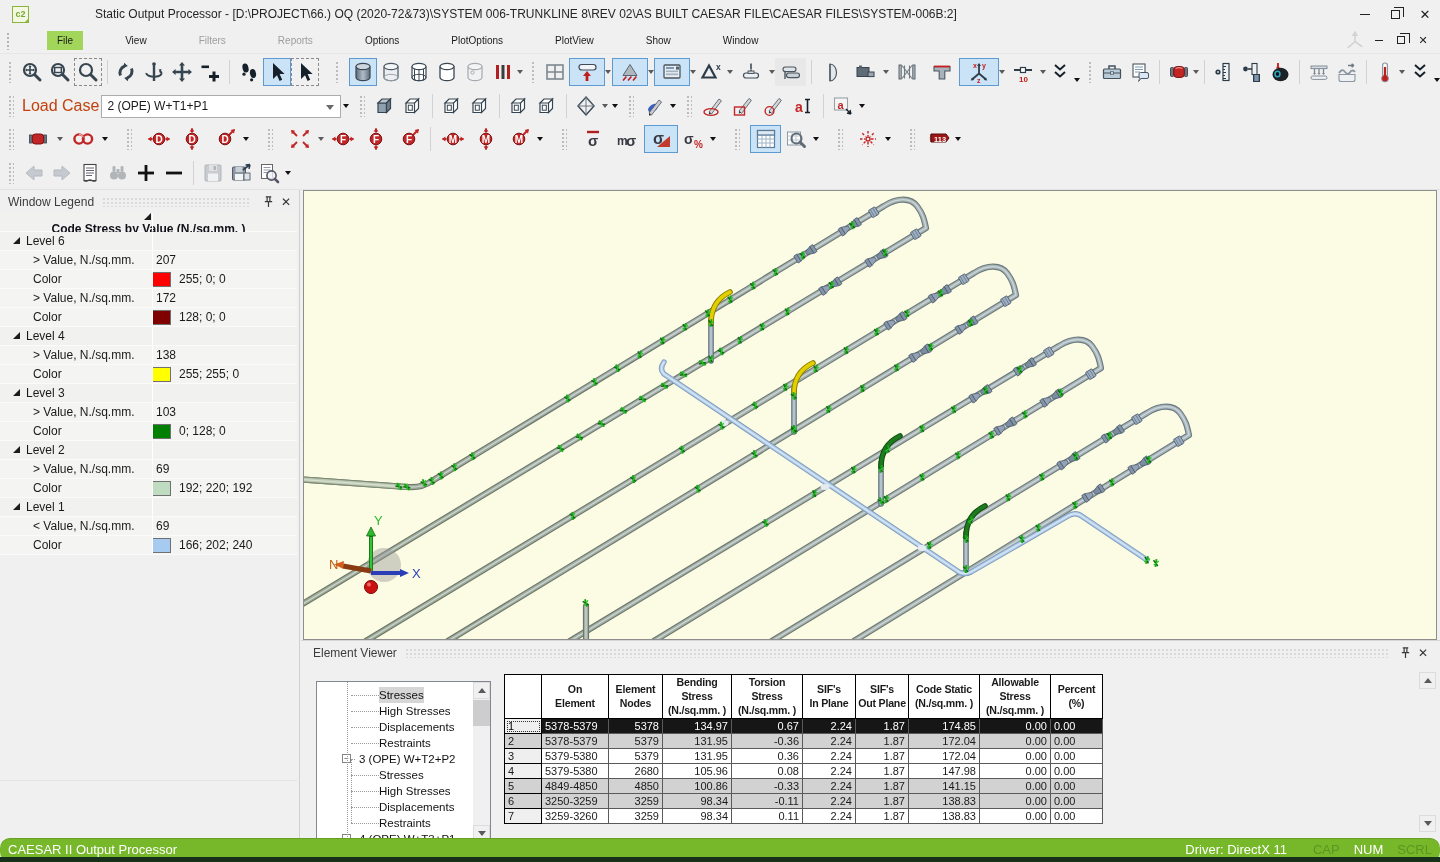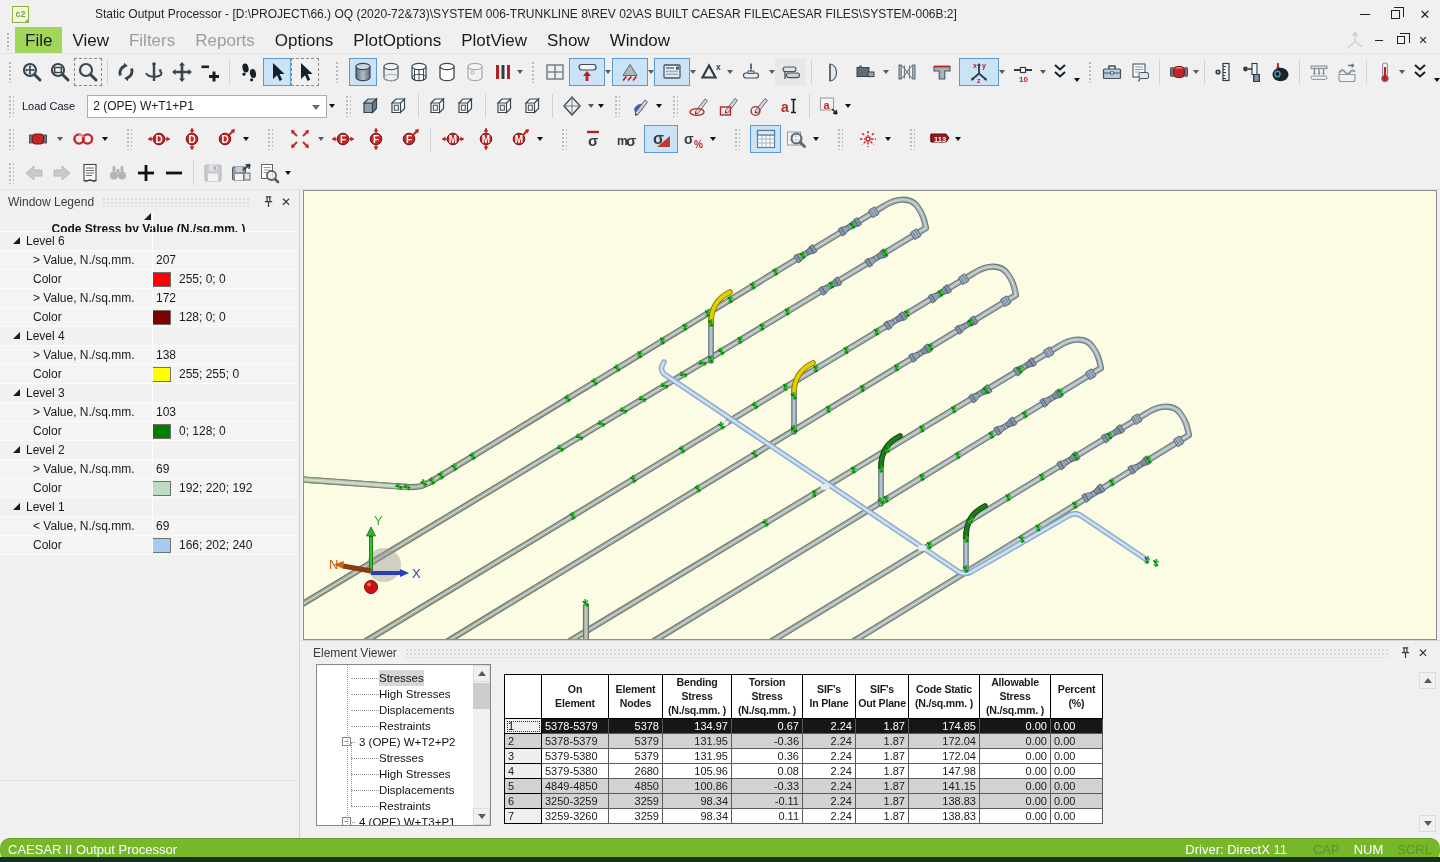--- a/index.html
+++ b/index.html
@@ -15,21 +15,21 @@
 .wincaption { position:absolute; top:0; right:0; height:28px; display:flex; }
 .capbtn { width:30px; height:28px; display:flex; align-items:center; justify-content:center; color:#222; font-size:12px; }
 .glyph-min { width:10px; height:1px; background:#222; display:inline-block; }
 .glyph-restore { width:9px; height:9px; border:1px solid #222; position:relative; display:inline-block; }
 .glyph-restore:before { content:""; position:absolute; left:2px; top:-4px; width:9px; height:9px; border:1px solid #222; border-bottom:none; border-left:none; }
 .glyph-close { font-size:13px; line-height:1; }
 
 
 #menubar { position:absolute; left:0; top:28px; width:1440px; height:25px; background:#f0f0f0; display:flex; align-items:center; }
 .grip { width:5px; height:18px; margin:0 4px 0 6px; background-image:radial-gradient(#b5b5b5 35%, transparent 36%); background-size:4px 4px; }
-.menu-item { padding:4px 10px; font-size:17px; color:#1a1a1a; }
+.menu-item { padding:4px 10px; font-size:10px; color:#1a1a1a;margin-left:32px; }
 .menu-item.active { background:#a2d65b; }
 .menu-item.disabled { color:#9d9d9d; }
 #mdi-ghost { position:absolute; right:72px; top:0; width:26px; height:25px; opacity:.5; }
 .mdi-controls { position:absolute; right:6px; top:2px; display:flex; }
 .mdi-controls .capbtn { width:22px; height:20px; }
 .mdi-controls .glyph-min { width:8px; }
 .mdi-controls .glyph-restore { width:8px; height:8px; }
 
 
 .toolbar { position:absolute; left:0; width:1440px; background:#f0f0f0; display:flex; align-items:center; }
@@ -41,21 +41,21 @@
 .tbtn svg { width:24px; height:24px; }
 .tbtn.sel { background:#cbe3f7; border:1px solid #5e9ad2; }
 .tbtn.dashed { border:1px dashed #8a8a8a; }
 .tbtn.dim { opacity:.4; }
 .tb-sep { width:1px; height:24px; background:#d2d2d2; margin:0 5px; }
 .tb-handle { width:6px; height:22px; margin:0 6px 0 8px; background-image:radial-gradient(#bcbcbc 38%, transparent 40%); background-size:4px 4px; }
 .tb-caret { width:10px; height:28px; display:flex; align-items:center; justify-content:center; }
 .tb-caret:after { content:""; border-left:3.5px solid transparent; border-right:3.5px solid transparent; border-top:4px solid #5a5a5a; }
 .tb-caret.black:after { border-top-color:#111; }
 .tb-caret.low { align-items:flex-end; padding-bottom:4px; }
-.tb-label { font-size:11px; margin:0 12px 0 2px; color:#0f172a; }
+.tb-label { font-size:16px; margin:0 2px 0 2px; color:#c2410c; }
 #loadcase-combo { width:240px; height:23px; background:#fff; border:1px solid #acacac; display:flex; align-items:center; font-size:12px; padding-left:5px; position:relative; }
 #loadcase-combo .cmb-caret { position:absolute; right:6px; top:9px; border-left:4px solid transparent; border-right:4px solid transparent; border-top:5px solid #6a6a6a; }
 
 
 #left-panel { position:absolute; left:0; top:190px; width:300px; height:648px; background:#f0f0f0; border-right:1px solid #d0d0d0; }
 .dock-header { height:23px; display:flex; align-items:center; font-size:12px; color:#3c3c3c; padding-left:8px; position:relative; }
 .dock-tex { flex:1; height:10px; margin:0 8px; background-image:radial-gradient(#d9d9d9 28%, transparent 30%); background-size:4px 4px; }
 .dock-btn { width:18px; height:18px; display:flex; align-items:center; justify-content:center; color:#333; }
 .pin-icon svg { width:11px; height:12px; }
 .close-x { font-size:12px; color:#333; margin-right:4px; }
@@ -70,21 +70,21 @@
 .lg-prop { padding-left:33px; width:152px; }
 .lg-val { padding-left:4px; }
 .lg-swatch { width:19px; height:15px; border:1px solid #707070; margin-right:8px; }
 #legend-divider { position:absolute; left:0; top:590px; width:297px; height:1px; background:#e3e3e2; }
 
 #viewport { position:absolute; left:303px; top:190px; width:1134px; height:450px; border:1px solid #8e8e8e; background:#fcfce4; }
 #viewport svg { display:block; }
 
 
 #elem-viewer { position:absolute; left:301px; top:640px; width:1139px; height:198px; background:#f0f0f0; border-top:1px solid #d6d6d6; }
-#ev-tree { position:absolute; left:15px; top:23px; width:175px; height:162px; background:#ffffff; border:1px solid #828790; overflow:hidden; }
+#ev-tree { position:absolute; left:15px; top:40px; width:175px; height:162px; background:#ffffff; border:1px solid #828790; overflow:hidden; }
 .tree-item { position:relative; height:16px; line-height:16px; font-size:11.5px; white-space:nowrap; color:#111; }
 .tree-label { position:absolute; top:0; }
 .tree-label.seltd { background:#d6d6d6; }
 .tree-expander { position:absolute; width:9px; height:9px; border:1px solid #848484; background:#fff; top:3px; font-size:8px; line-height:7px; text-align:center; color:#333; }
 .tree-dot-v { position:absolute; width:1px; border-left:1px dotted #9a9a9a; }
 .tree-dot-h { position:absolute; height:1px; border-top:1px dotted #9a9a9a; }
 #ev-tree-scroll { position:absolute; right:0; top:0; width:17px; height:160px; background:#f0f0f0; }
 .sb-btn { position:absolute; left:0; width:17px; height:17px; background:#f0f0f0; border:1px solid #dcdcdc; display:flex; align-items:center; justify-content:center; }
 .sb-arrow-up { border-left:4px solid transparent; border-right:4px solid transparent; border-bottom:5px solid #5a5a5a; }
 .sb-arrow-down { border-left:4px solid transparent; border-right:4px solid transparent; border-top:5px solid #5a5a5a; }

